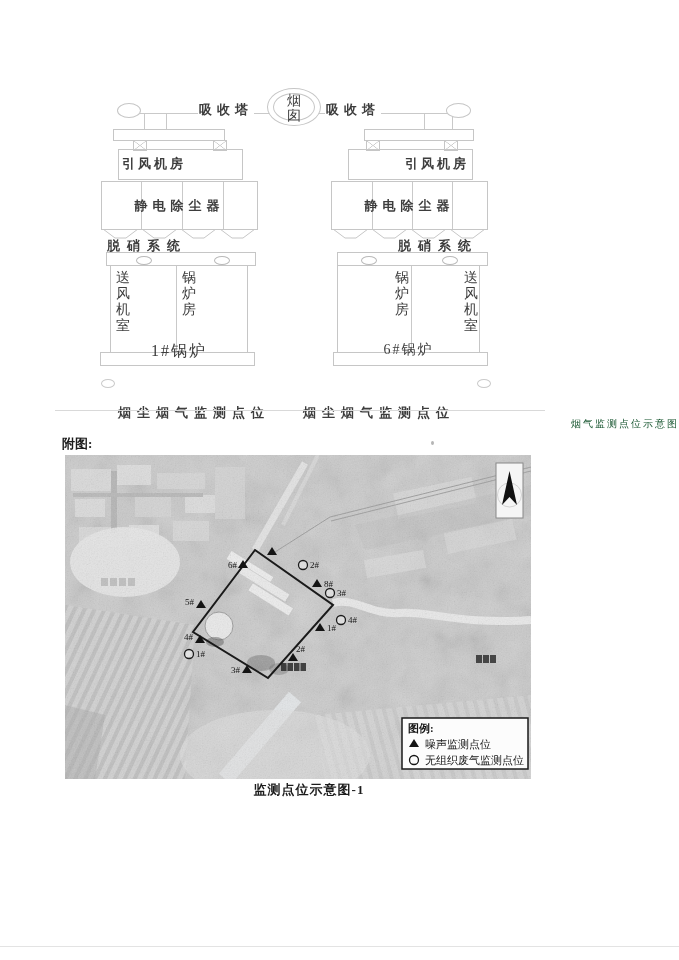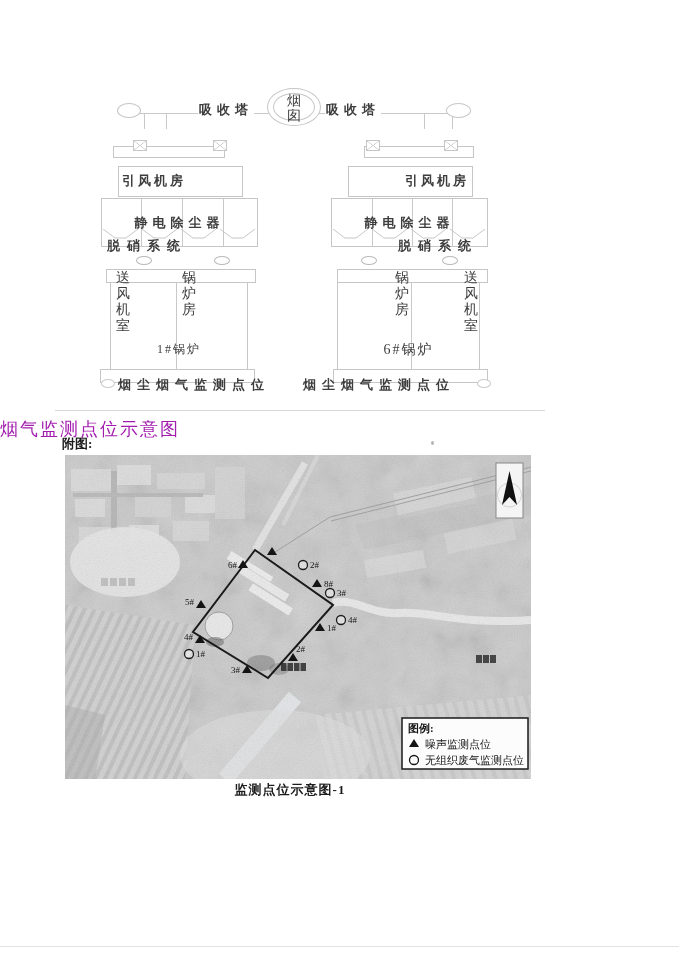--- a/index.html
+++ b/index.html
@@ -1,33 +1,33 @@
 <!DOCTYPE html>
 <html><head>
 <meta charset="utf-8">
 <style>
   html,body{margin:0;padding:0;background:#ffffff;}
   .page{position:relative;width:679px;height:960px;background:#fff;overflow:hidden;
         font-family:"Liberation Serif","DejaVu Serif",serif;color:#3d3d3d;}
   .abs{position:absolute;box-sizing:border-box;}
-  .box{border:1px solid #c6c6c6;background:transparent;margin-top:17px;}
+  .box{border:1px solid #c6c6c6;background:transparent;}
   .line{background:#c9c9c9;}
   .ell{border:1px solid #c6c6c6;border-radius:50%;background:#fff;}
   .txt{white-space:nowrap;color:#3d3d3d;}
   .t15{font-size:13px;font-weight:bold;}
   .ls5{letter-spacing:5px;}
   .ls3{letter-spacing:3px;}
-  .ls6{letter-spacing:6px;}
+  .ls6{letter-spacing:6px;margin-top:28px;}
   .ls7{letter-spacing:7px;}
   .vtxt{font-size:14px;line-height:16px;word-break:break-all;overflow-wrap:anywhere;color:#3d3d3d;font-family:Liberation Serif, serif;}
   .damper{border:1px solid #c6c6c6;background:
     linear-gradient(to top right,transparent calc(50% - .6px),#c6c6c6 50%,transparent calc(50% + .6px)),
     linear-gradient(to bottom right,transparent calc(50% - .6px),#c6c6c6 50%,transparent calc(50% + .6px)),#fff;}
   .divider{position:absolute;top:0;bottom:0;width:1px;background:#c9c9c9;}
-  .caption{font-size:18px;letter-spacing:2px;color:#a21caf;text-align:left;}
+  .caption{font-size:10px;letter-spacing:2px;color:#14532d;text-align:right;}
   .bold-label{font-size:13px;font-weight:bold;color:#1c1c1c;}
   svg text{font-family:"Liberation Serif","DejaVu Serif",serif;fill:#161616;}
   .mlabel{font-size:9px;}
   .legtxt{font-size:11px;}
 </style>
 </head>
 <body>
 
 <div class="page">
 
@@ -103,21 +103,21 @@
     </div>
 
     <div class="abs box" style="left:100px;top:352px;width:155px;height:14px;background:#fff;"></div>
     <div class="abs box" style="left:333px;top:352px;width:155px;height:14px;background:#fff;"></div>
 
     <div class="abs vtxt" style="left:116px;top:270px;width:18px;">送风机室</div>
     <div class="abs vtxt" style="left:182px;top:270px;width:18px;">锅炉房</div>
     <div class="abs vtxt" style="left:395px;top:270px;width:18px;">锅炉房</div>
     <div class="abs vtxt" style="left:464px;top:270px;width:18px;">送风机室</div>
 
-    <div class="abs txt" style="left:110px;top:341px;width:138px;text-align:center;font-size:12px;letter-spacing:2px;z-index:5;">1#锅炉</div>
+    <div class="abs txt" style="left:110px;top:341px;width:138px;text-align:center;font-size:16px;letter-spacing:2px;z-index:5;">1#锅炉</div>
     <div class="abs txt" style="left:337px;top:341px;width:143px;text-align:center;font-size:14px;letter-spacing:2px;z-index:5;">6#锅炉</div>
 
     <div class="abs ell" style="left:101px;top:379px;width:14px;height:9px;border-color:#cacaca;"></div>
     <div class="abs txt t15 ls6" style="left:118px;top:376px;">烟尘烟气监测点位</div>
     <div class="abs txt t15 ls6" style="left:303px;top:376px;">烟尘烟气监测点位</div>
     <div class="abs ell" style="left:477px;top:379px;width:14px;height:9px;border-color:#cacaca;"></div>
   </div>
 
   <div class="abs" style="left:55px;top:410px;width:490px;height:1px;background:#d9d9d9;"></div>
   <div class="abs caption" style="left:0;top:417px;width:679px;">烟气监测点位示意图</div>
@@ -258,17 +258,17 @@
     <g>
       <rect x="337" y="263" width="126" height="51" fill="#fcfcfc" stroke="#1a1a1a" stroke-width="1.5"></rect>
       <text class="legtxt" x="343" y="277" font-weight="bold">图例:</text>
       <polygon points="349,284 344,292 354,292" fill="#141414"></polygon>
       <text class="legtxt" x="360" y="293">噪声监测点位</text>
       <circle cx="349" cy="305" r="4.5" fill="#fcfcfc" stroke="#141414" stroke-width="1.3"></circle>
       <text class="legtxt" x="360" y="309">无组织废气监测点位</text>
     </g>
   </svg>
 
-  <div class="abs bold-label" style="left:57px;top:781px;width:466px;text-align:center;letter-spacing:1px;">监测点位示意图-1</div>
+  <div class="abs bold-label" style="left:76px;top:781px;width:466px;text-align:center;letter-spacing:1px;">监测点位示意图-1</div>
 
   <div class="abs" style="left:0;top:946px;width:679px;height:1px;background:#e3e3e3;"></div>
 
 </div>
 
 </body></html>

